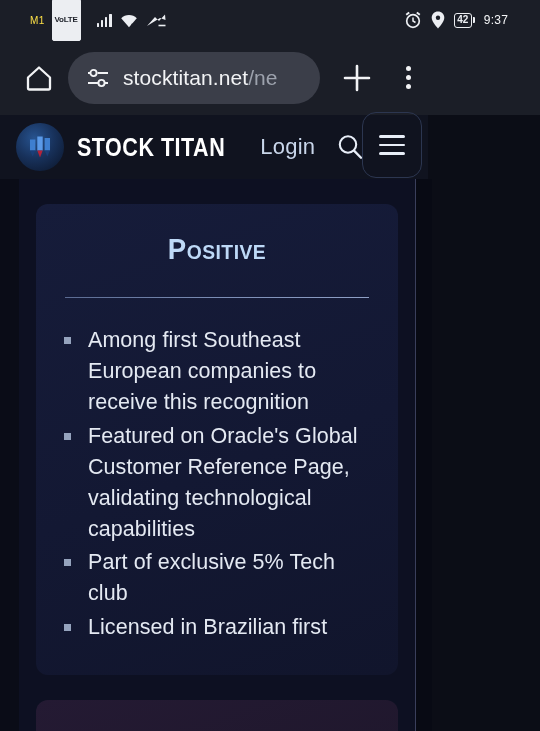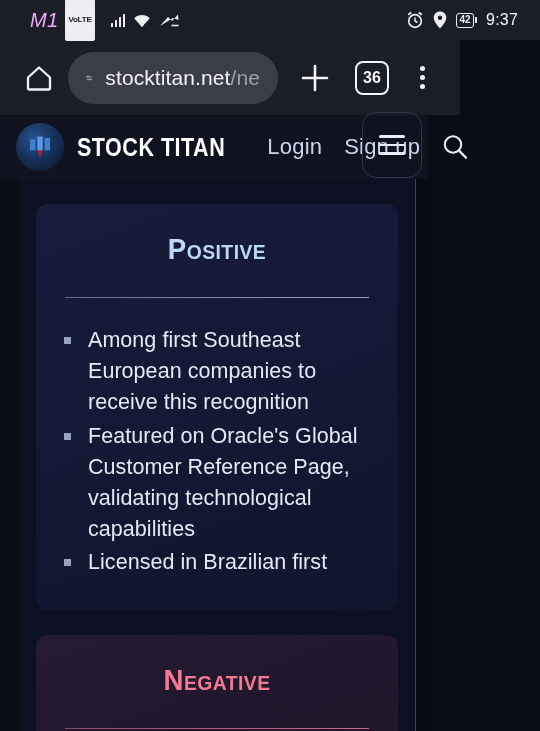--- a/index.html
+++ b/index.html
@@ -13,47 +13,47 @@
 
   
   .statusbar{
     position:relative; height:40px; width:540px;
     background:#1b1e27;
     display:flex; align-items:center;
     padding:0 16px;
     color:#f2f3f5;
   }
   .sb-left{ display:flex; align-items:center; gap:7px; margin-left:14px; }
-  .sb-right{ display:flex; align-items:center; gap:9px; margin-left:auto; margin-right:6px;}
-  .carrier{ font-size:20px; letter-spacing:.3px; color:#f0abfc;font-style:italic; }
+  .sb-right{ display:flex; align-items:center; gap:9px; margin-left:auto; margin-right:16px;}
+  .carrier{ font-size:10px; letter-spacing:.3px; color:#fde047; }
   .volte{
     border:1.6px solid #eceef2; border-radius:2px;
     font-size:8px; font-weight:bold; line-height:1;
     padding:16px 2px; letter-spacing:-.2px;
     background:#eceef2; color:#1b1e27;
   }
   .bars{ display:flex; align-items:flex-end; gap:1.5px; height:14px; margin-left:9px; }
   .bars i{ display:block; width:2.6px; background:#eceef2; border-radius:.5px; }
   .bars i:nth-child(1){height:4px;} .bars i:nth-child(2){height:7px;}
   .bars i:nth-child(3){height:10px;} .bars i:nth-child(4){height:13px;}
   .svgicon{ display:block; }
   .battery{
     display:flex; align-items:center; gap:1px;
   }
   .batt-body{
     border:1.7px solid #eceef2; border-radius:3px;
     font-size:10px; font-weight:bold; line-height:1;
     padding:1.5px 2.5px; color:#eceef2;
   }
   .batt-tip{ width:2px; height:6px; background:#eceef2; border-radius:0 1px 1px 0; }
-  .clock{ font-size:16px; color:#f4f5f7; letter-spacing:.2px; }
+  .clock{ font-size:12px; color:#f4f5f7; letter-spacing:.2px; }
 
   
   .browserbar{
-    height:75px; width:460px; background:#1b1e27;
+    height:75px; width:540px; background:#1b1e27;
     display:flex; align-items:center; padding:0 16px; gap:0;
   }
   .home-btn{ width:46px; display:flex; justify-content:center; align-items:center; }
   .urlbar{
     flex:1; height:52px; margin:0 8px 0 6px;
     background:#3b3e49; border-radius:26px;
     display:flex; align-items:center; padding:0 18px; gap:13px;
     overflow:hidden; max-width:252px;
   }
   .url-text{ font-size:21px; color:#f2f3f5; white-space:nowrap; letter-spacing:.1px; }
@@ -82,21 +82,21 @@
     background:radial-gradient(circle at 38% 32%, #27538f 0%, #18325c 45%, #0a1326 100%);
     display:flex; align-items:center; justify-content:center;
     overflow:hidden;
   }
   .brand{
     font-family:"Liberation Sans Narrow","Liberation Sans",sans-serif;
     font-size:25px; font-weight:bold; color:#ffffff;
     letter-spacing:.6px; transform:scaleX(.86); transform-origin:left center;
     white-space:nowrap;
   }
-  .nav-links{ display:flex; align-items:center; gap:22px; margin-left:18px; }
+  .nav-links{ display:flex; align-items:center; gap:22px; margin-left:11px; }
   .nav-link{ font-size:22px; color:#c9d6ea; letter-spacing:.2px; white-space:nowrap; }
   .search-btn{ margin-left:20px; display:flex; align-items:center; }
   .hamburger-box{
     position:absolute; right:6px; top:-3px;
     width:60px; height:66px;
     border:1.5px solid #2c3650; border-radius:14px;
     display:flex; flex-direction:column; align-items:center; justify-content:center; gap:6px;
     background:transparent;
   }
   .hamburger-box span{ display:block; width:26px; height:2.6px; background:#e8eef8; border-radius:2px; }
@@ -232,23 +232,20 @@
       </svg>
       <span class="url-text"><span>stocktitan.net</span><span class="dim">/ne</span></span>
     </div>
 
     <div class="plus-btn">
       <svg width="30" height="30" viewBox="0 0 30 30">
         <path d="M15 3 L15 27 M3 15 L27 15" stroke="#f2f3f5" stroke-width="2.6" stroke-linecap="round"></path>
       </svg>
     </div>
 
-    <div class="tabs-btn">
-      <span class="tabcount">36</span>
-    </div>
 
     <div class="menu-btn">
       <span></span>
       <span></span>
       <span></span>
     </div>
   </div>
 
   <div class="siteheader">
     <div class="logo-wrap">
@@ -260,21 +257,20 @@
           <path d="M8 21.5 L13.4 21.5 L10.7 27.5 Z" fill="#1a3e78"></path>
           <path d="M15.3 21.5 L20.7 21.5 L18 28.5 Z" fill="#b4233a"></path>
           <path d="M22.6 21.5 L28 21.5 L25.3 27.5 Z" fill="#1a3e78"></path>
         </svg>
       </span>
       <span class="brand">STOCK TITAN</span>
     </div>
 
     <div class="nav-links">
       <span class="nav-link">Login</span>
-      <span class="nav-link">Sign up</span>
     </div>
 
     <div class="search-btn">
       <svg width="30" height="30" viewBox="0 0 30 30">
         <circle cx="13" cy="12.5" r="8.2" fill="none" stroke="#e8eef8" stroke-width="2.1"></circle>
         <path d="M19 18.6 L26 25.8" stroke="#e8eef8" stroke-width="2.3" stroke-linecap="round"></path>
       </svg>
     </div>
 
     <div class="hamburger-box">
@@ -290,20 +286,21 @@
     <div class="scrollbar"></div>
 
     <div class="content">
 
       <div class="card card-positive">
         <div class="card-title title-positive">Positive</div>
         <div class="divider div-positive"></div>
         <ul class="bullets">
           <li>Among first Southeast European companies to receive this recognition</li>
           <li>Featured on Oracle's Global Customer Reference Page, validating technological capabilities</li>
+          <li>Part of exclusive 5% Tech club</li>
           <li>Licensed in Brazilian first</li>
         </ul>
       </div>
 
       <div class="card card-negative">
         <div class="card-title title-negative">Negative</div>
         <div class="divider div-negative"></div>
         <ul class="bullets">
           <li>None.</li>
         </ul>

